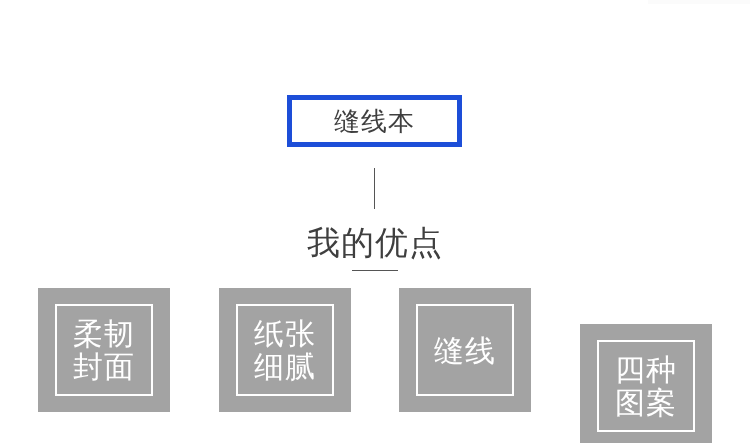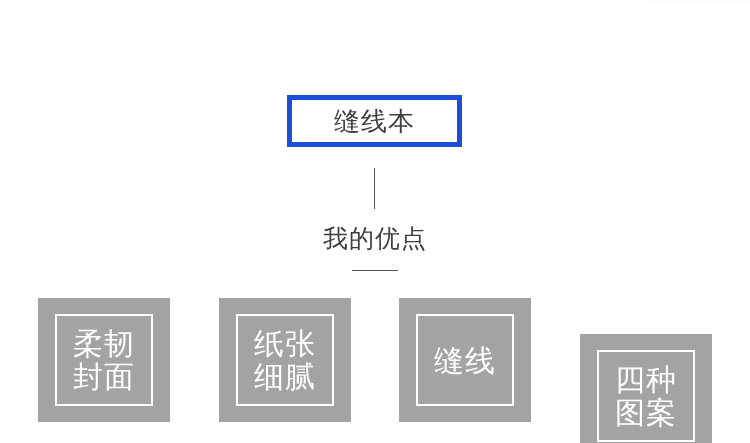--- a/index.html
+++ b/index.html
@@ -58,38 +58,38 @@
     height: 41px;
     background: #555555;
   }
   
   .section-heading {
     position: absolute;
     left: 0px;
     top: 226px;
     width: 750px;
     text-align: center;
-    font-size: 25px;
+    font-size: 33px;
     line-height: 1;
     color: #3f3f3f;
     letter-spacing: 1px;
   }
   .section-rule {
     position: absolute;
     left: 352px;
     top: 270px;
     width: 46px;
     height: 1px;
     background: #555555;
   }
   
   .cards {
     position: absolute;
     left: 38px;
-    top: 298px;
+    top: 288px;
     width: 674px;
     height: 124px;
   }
   .card {
     position: absolute;
     top: 0px;
     width: 132px;
     height: 124px;
     background: #a3a3a3;
     box-sizing: border-box;

